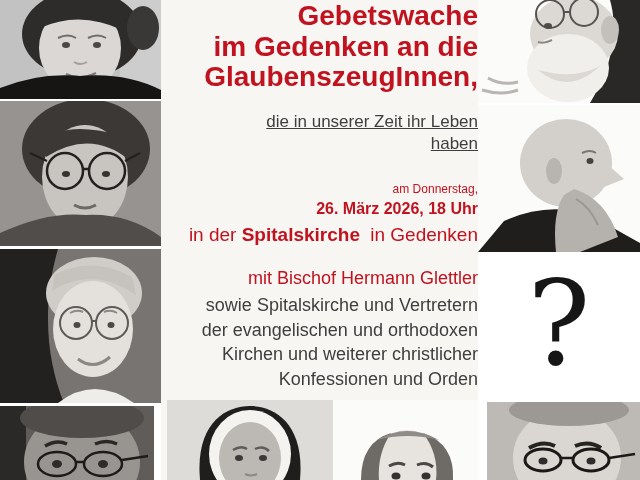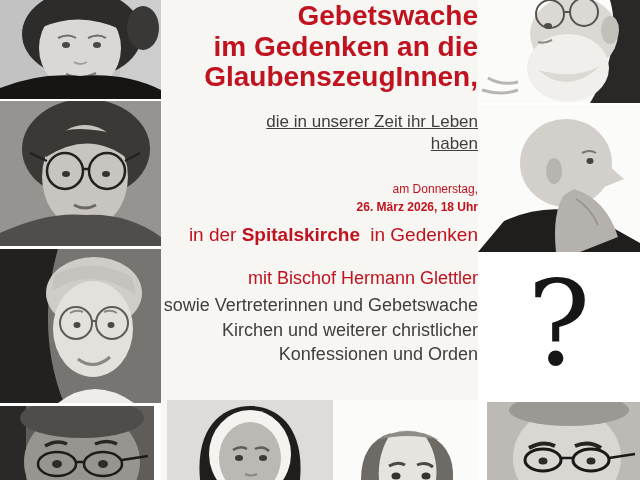--- a/index.html
+++ b/index.html
@@ -12,21 +12,21 @@
     position:relative;width:640px;height:480px;background:#ffffff;overflow:hidden;
     font-family:"Liberation Sans","DejaVu Sans",sans-serif;
   }
   .photo{position:absolute;overflow:hidden;}
   .photo svg{display:block;width:100%;height:100%;}
   .center-panel{position:absolute;left:161px;top:0;width:317px;height:480px;background:var(--panel);}
   .txt{position:absolute;left:0;width:100%;text-align:right;white-space:nowrap;}
   .title-block{top:1px;color:var(--red);font-weight:bold;font-size:28px;line-height:30.5px;}
   .intro-block{top:111px;color:var(--dark);font-size:17px;line-height:22px;text-decoration:underline;}
   .date-line1{top:182px;color:var(--red);font-size:12px;}
-  .date-line2{top:200px;color:var(--red);font-size:12px;font-weight:bold;}
+  .date-line2{top:200px;color:var(--red);font-size:16px;font-weight:bold;}
   .loc-line{top:224px;color:var(--red);font-size:19px;}
   .loc-line .venue{font-weight:bold;margin-right:5px;}
   .host-line{top:268px;color:var(--red);font-size:18px;}
   .participants-block{top:293px;color:var(--dark);font-size:18px;line-height:24.5px;}
   .qbox{
     position:absolute;left:478px;top:254px;width:162px;height:146px;background:#ffffff;
     display:flex;align-items:center;justify-content:center;
   }
   .qbox span{
     font-family:"DejaVu Serif","Liberation Serif",serif;
@@ -48,21 +48,22 @@
       <div>die in unserer Zeit ihr Leben</div>
       <div>haben</div>
     </div>
     <div class="txt date-line1">am Donnerstag,</div>
     <div class="txt date-line2">26. März 2026, 18 Uhr</div>
     <div class="txt loc-line">
       <span>in der </span><span class="venue">Spitalskirche</span><span> in Gedenken</span>
     </div>
     <div class="txt host-line">mit Bischof Hermann Glettler</div>
     <div class="txt participants-block">
-      <div>sowie Vertreterinnen und Gebetswache</div>
+      <div>sowie Spitalskirche und Vertretern</div>
+      <div>der evangelischen und orthodoxen</div>
       <div>Kirchen und weiterer christlicher</div>
       <div>Konfessionen und Orden</div>
     </div>
   </div>
 
   <div class="photo" style="left:0;top:0;width:161px;height:99px;" title="black-and-white portrait of a woman with dark hair">
     <svg viewBox="0 0 161 99" preserveAspectRatio="none">
       <rect width="161" height="99" fill="#c2c2c2"></rect>
       <rect x="120" width="41" height="99" fill="#cdcdcd"></rect>
       <ellipse cx="82" cy="34" rx="60" ry="44" fill="#2e2c2b"></ellipse>

